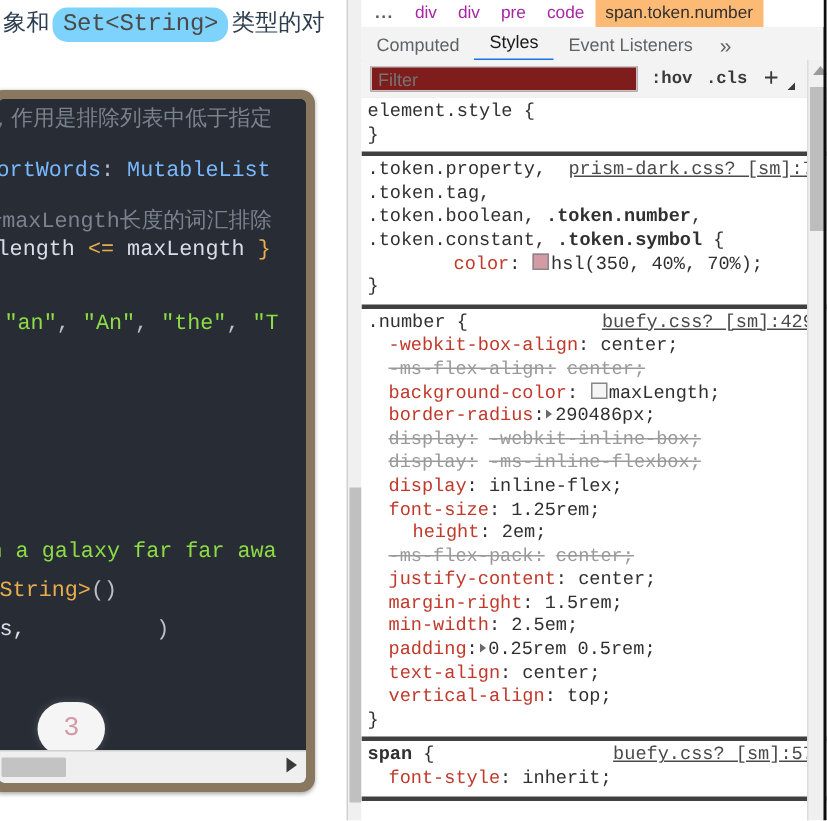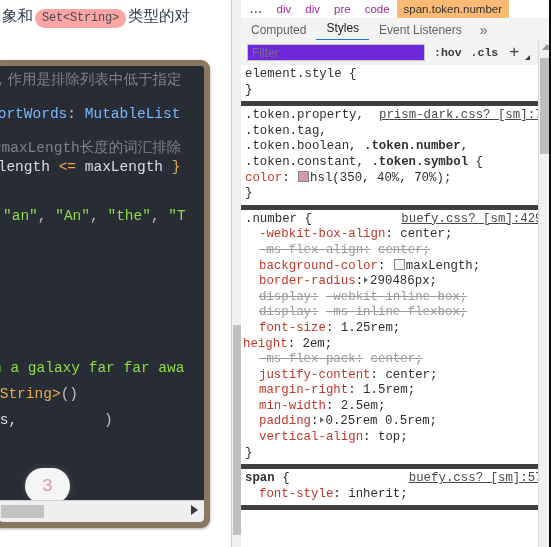--- a/index.html
+++ b/index.html
@@ -24,22 +24,22 @@
     width: 260px;
     font-family: "Liberation Sans", sans-serif;
     font-size: 15.5px;
     color: #2c3e50;
     white-space: nowrap;
     line-height: 28px;
     padding: 2px 0 0 2px;
   }
   .inline-code {
     font-family: "Liberation Mono", monospace;
-    font-size: 12px;
-    background: #fca5a5;
+    font-size: 16px;
+    background: #7dd3fc;
     color: #4a4a4a;
     border-radius: 10px;
     padding: 2px 7px 3px 7px;
     margin: 0 2px;
     letter-spacing: -0.2px;
   }
 
   
   #editor-frame {
     position: absolute;
@@ -191,21 +191,21 @@
     left: 9px; top: 40px;
     width: 311px; height: 25px;
     background: #f3f3f3;
     border-bottom: 1px solid #cdcdcd;
     display: flex; align-items: center;
   }
   #filter-input {
     margin-left: 6px;
     width: 178px; height: 17px;
     border: 1px solid #c4c4c4;
-    background: #6d28d9;
+    background: #7f1d1d;
     font-size: 12px;
     color: #b0b0b0;
     padding: 0 4px;
     font-family: "Liberation Sans", sans-serif;
     border-radius: 0;
     outline: none;
     box-sizing: border-box;
   }
   .filter-tog {
     font-family: "Liberation Mono", monospace;
@@ -235,21 +235,21 @@
     left: 9px; top: 65px;
     width: 311px; height: 482px;
     background: #ffffff;
     overflow: hidden;
     font-family: "Liberation Mono", monospace;
     font-size: 12.4px;
     line-height: 15.6px;
   }
   .rule-block {
     position: relative;
-    border-bottom: 5px solid #404040;
+    border-bottom: 3px solid #404040;
     padding: 2px 0 3px 0;
   }
   .css-line { white-space: pre; padding-left: 4px; color: #303030; }
   .sel { color: #303030; }
   .prop { color: #c0392b; padding-left: 4px; }
   .prop-strike { color: #9a9a9a; text-decoration: line-through; }
   .val { color: #303030; }
   .val-strike { color: #9a9a9a; text-decoration: line-through; }
   .src-link {
     position: absolute;
@@ -377,38 +377,40 @@
     <div id="rules-pane">
         <div class="rule-block">
           <div class="css-line">element.style {</div>
           <div class="css-line">}</div>
         </div>
         <div class="rule-block">
           <div class="css-line">.token.property,<span class="src-link">prism-dark.css? [sm]:77</span></div>
           <div class="css-line">.token.tag,</div>
           <div class="css-line">.token.boolean, <b>.token.number</b>,</div>
           <div class="css-line">.token.constant, <b>.token.symbol</b> {</div>
-          <div class="css-line" style="padding-left: 4px;"><span class="prop" style="padding-left: 0px;">color</span><span class="val">:</span> <span class="swatch" style="background: rgb(212, 154, 166);"></span><span class="val">hsl(350, 40%, 70%);</span></div>
+          <div class="css-line" style="padding-left: 18px; text-align: center;"><span class="prop" style="padding-left: 0px;">color</span><span class="val">:</span> <span class="swatch" style="background: rgb(212, 154, 166);"></span><span class="val">hsl(350, 40%, 70%);</span></div>
           <div class="css-line">}</div>
         </div>
         <div class="rule-block">
           <div class="css-line">.number {<span class="src-link">buefy.css? [sm]:4291</span></div>
           <div class="css-line" style="padding-left: 18px;"><span class="prop" style="padding-left: 0px;">-webkit-box-align</span><span class="val">:</span> <span class="val">center;</span></div>
           <div class="css-line" style="padding-left: 18px;"><span class="prop-strike" style="padding-left: 0px;">-ms-flex-align</span><span class="val-strike">:</span> <span class="val-strike">center;</span></div>
           <div class="css-line" style="padding-left: 18px;"><span class="prop" style="padding-left: 0px;">background-color</span><span class="val">:</span> <span class="swatch" style="background: rgb(245, 245, 245);"></span><span class="val">maxLength;</span></div>
           <div class="css-line" style="padding-left: 18px;"><span class="prop" style="padding-left: 0px;">border-radius</span><span class="val">:</span><span class="triangle"></span><span class="val">290486px;</span></div>
           <div class="css-line" style="padding-left: 18px;"><span class="prop-strike" style="padding-left: 0px;">display</span><span class="val-strike">:</span> <span class="val-strike">-webkit-inline-box;</span></div>
           <div class="css-line" style="padding-left: 18px;"><span class="prop-strike" style="padding-left: 0px;">display</span><span class="val-strike">:</span> <span class="val-strike">-ms-inline-flexbox;</span></div>
+          <div class="css-line" style="padding-left: 18px;"><span class="prop" style="padding-left: 0px;">display</span><span class="val">:</span> <span class="val">inline-flex;</span></div>
           <div class="css-line" style="padding-left: 18px;"><span class="prop" style="padding-left: 0px;">font-size</span><span class="val">:</span> <span class="val">1.25rem;</span></div>
-          <div class="css-line" style="padding-left: 2px;"><span class="prop" style="padding-left: 0px;">height</span><span class="val">:</span> <span class="val">2em;</span></div>
+          <div class="css-line" style="padding-left: 34px;"><span class="prop" style="padding-left: 0px;">height</span><span class="val">:</span> <span class="val">2em;</span></div>
           <div class="css-line" style="padding-left: 18px;"><span class="prop-strike" style="padding-left: 0px;">-ms-flex-pack</span><span class="val-strike">:</span> <span class="val-strike">center;</span></div>
           <div class="css-line" style="padding-left: 18px;"><span class="prop" style="padding-left: 0px;">justify-content</span><span class="val">:</span> <span class="val">center;</span></div>
           <div class="css-line" style="padding-left: 18px;"><span class="prop" style="padding-left: 0px;">margin-right</span><span class="val">:</span> <span class="val">1.5rem;</span></div>
           <div class="css-line" style="padding-left: 18px;"><span class="prop" style="padding-left: 0px;">min-width</span><span class="val">:</span> <span class="val">2.5em;</span></div>
           <div class="css-line" style="padding-left: 18px;"><span class="prop" style="padding-left: 0px;">padding</span><span class="val">:</span><span class="triangle"></span><span class="val">0.25rem 0.5rem;</span></div>
+          <div class="css-line" style="padding-left: 18px;"><span class="prop" style="padding-left: 0px;">text-align</span><span class="val">:</span> <span class="val">center;</span></div>
           <div class="css-line" style="padding-left: 18px;"><span class="prop" style="padding-left: 0px;">vertical-align</span><span class="val">:</span> <span class="val">top;</span></div>
           <div class="css-line">}</div>
         </div>
         <div class="rule-block">
           <div class="css-line"><b>span</b> {<span class="src-link">buefy.css? [sm]:574</span></div>
           <div class="css-line" style="padding-left: 18px;"><span class="prop" style="padding-left: 0px;">font-style</span><span class="val">:</span> <span class="val">inherit;</span></div>
         </div>
       </div>
 
     <div id="dt-right-scroll">

